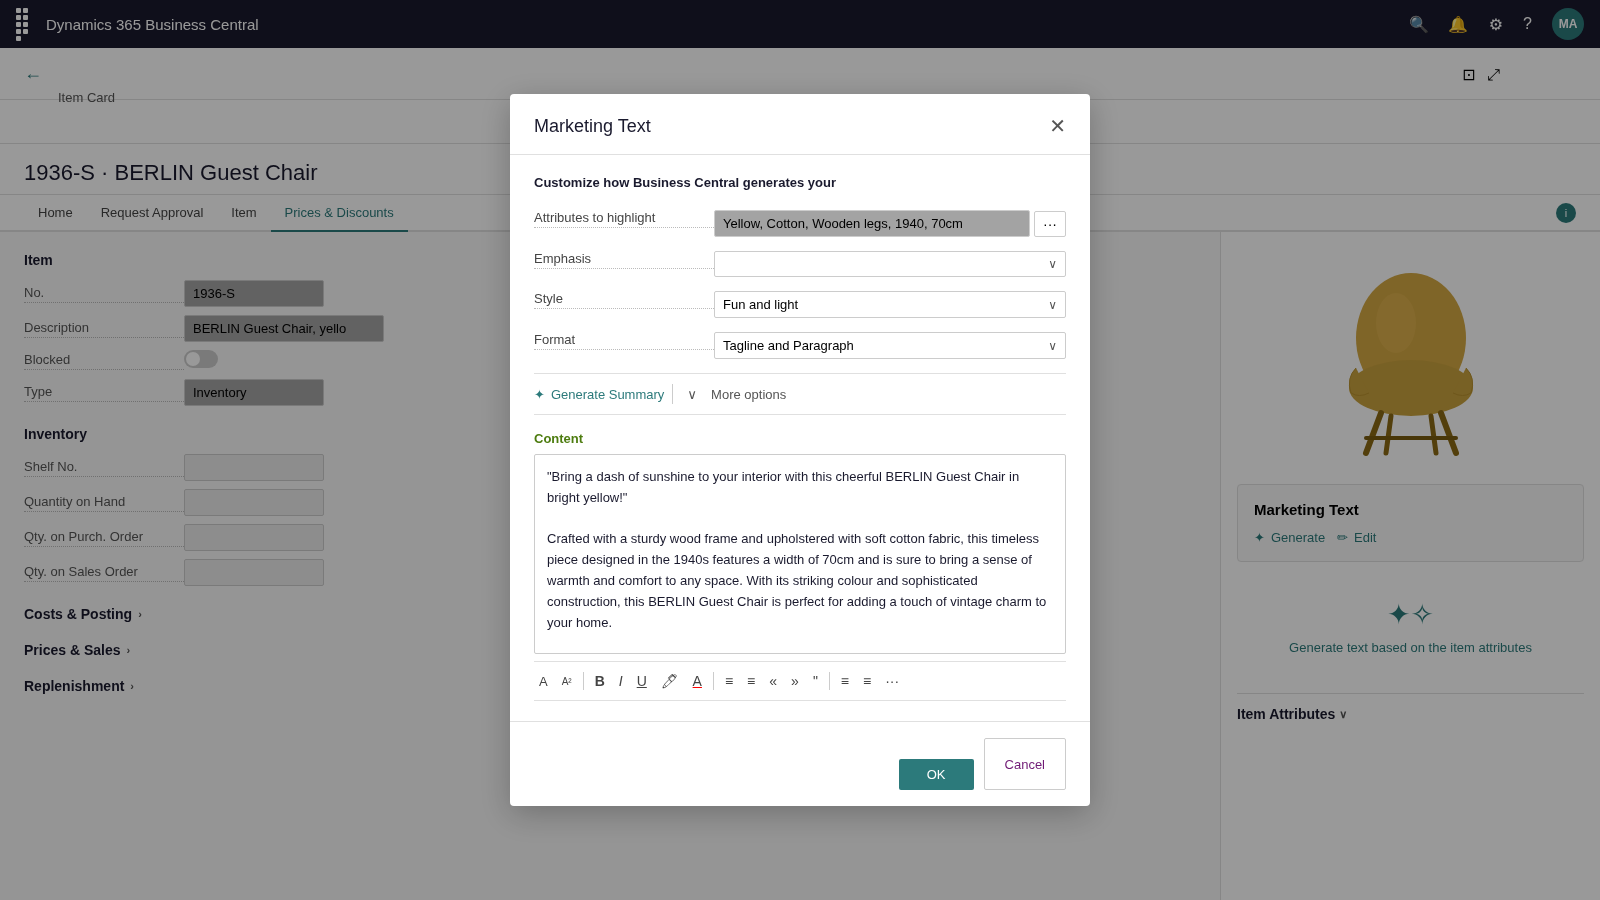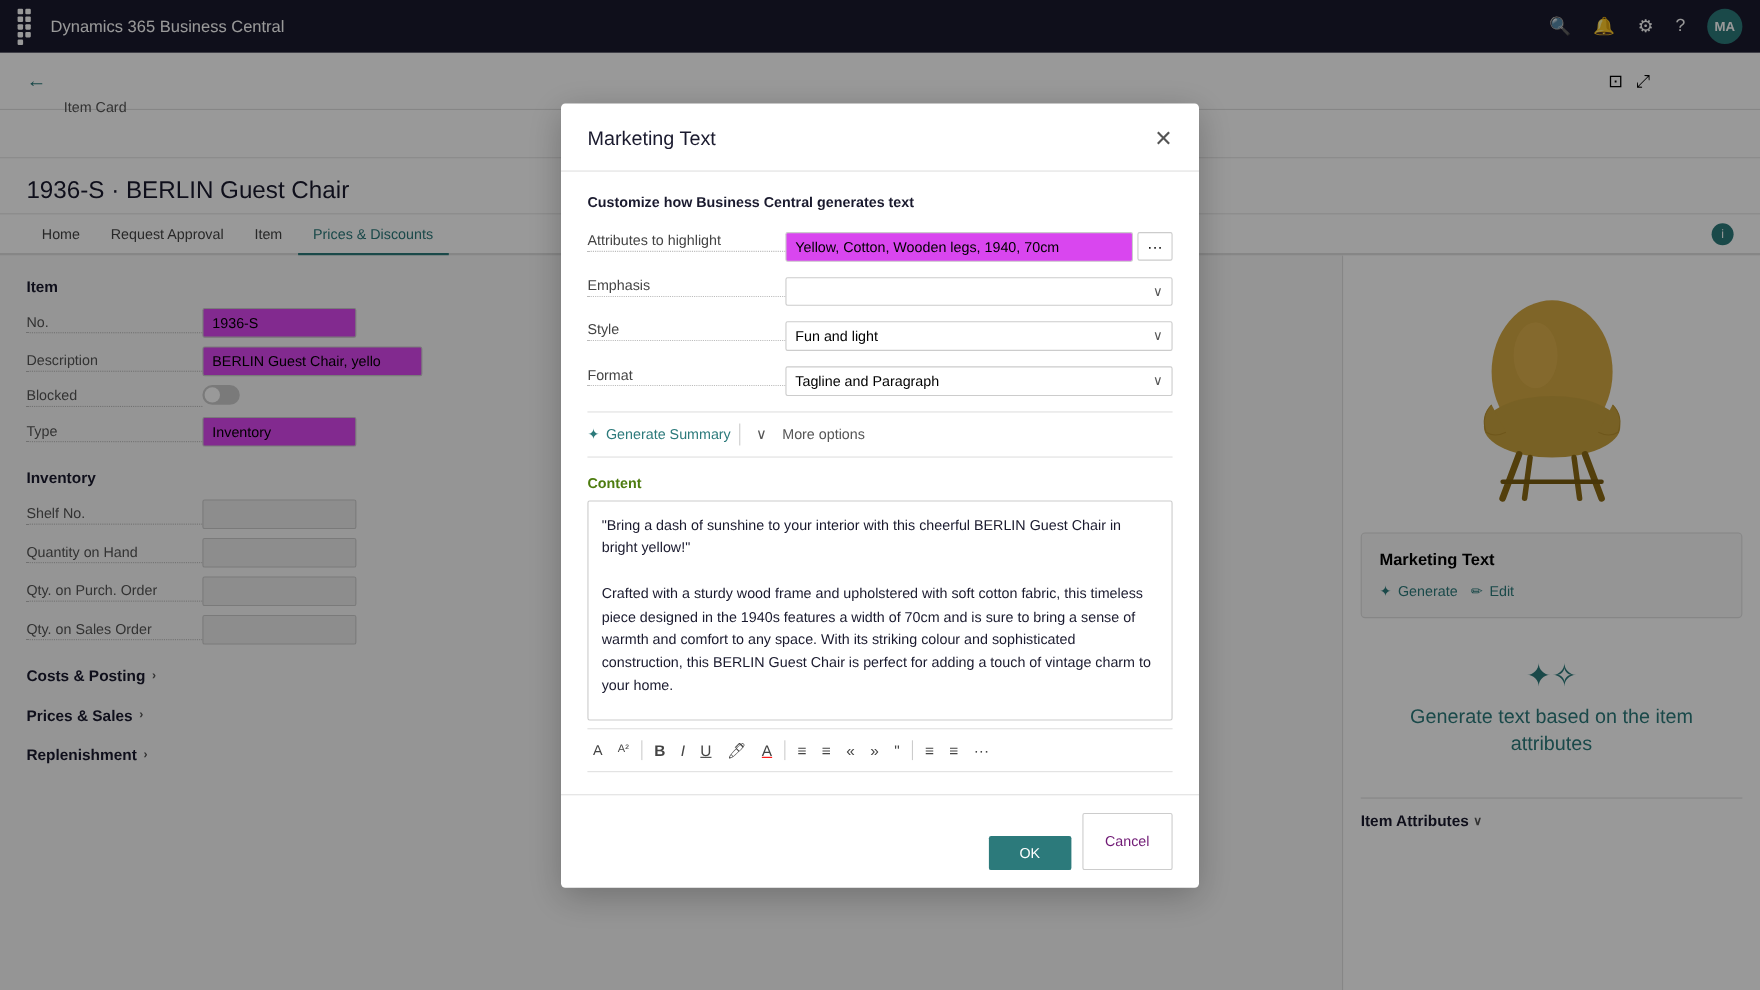--- a/index.html
+++ b/index.html
@@ -93,21 +93,21 @@
     .right-panel { width: 380px; background: white; border-left: 1px solid #e0e0e0; padding: 16px; display: flex; flex-direction: column; gap: 16px; }
     .chair-image { display: flex; justify-content: center; padding: 10px; }
 
     
     .marketing-panel { background: #f9f9f9; border: 1px solid #e0e0e0; border-radius: 4px; padding: 16px; }
     .marketing-panel-title { font-size: 15px; font-weight: 600; margin-bottom: 12px; }
     .marketing-actions { display: flex; gap: 12px; }
     .marketing-btn { display: flex; align-items: center; gap: 6px; color: #2c7a7b; font-size: 13px; cursor: pointer; border: none; background: none; }
     .generate-text-area { text-align: center; padding: 20px 10px; }
     .sparkle-icon { font-size: 28px; color: #2c7a7b; margin-bottom: 8px; }
-    .generate-text { font-size: 18px; color: #2c7a7b; line-height: 1.4; }
+    .generate-text { font-size: 13px; color: #2c7a7b; line-height: 1.4; }
 
     
     .info-badge { width: 20px; height: 20px; background: #2c7a7b; border-radius: 50%; color: white; font-size: 11px; display: flex; align-items: center; justify-content: center; position: absolute; right: 24px; }
 
     
     .overlay {
       position: fixed;
       top: 0; left: 0;
       width: 100%; height: 100%;
       background: rgba(0,0,0,0.4);
@@ -137,21 +137,21 @@
     }
     .modal-title { font-size: 18px; font-weight: 500; color: #1a1a2e; }
     .modal-close { background: none; border: none; font-size: 20px; cursor: pointer; color: #555; }
     .modal-body { padding: 20px 24px; flex: 1; overflow-y: auto; }
     .modal-subtitle { font-size: 13px; font-weight: 600; color: #1a1a2e; margin-bottom: 20px; }
 
     
     .form-row { display: flex; align-items: flex-start; margin-bottom: 14px; }
     .form-label { width: 180px; font-size: 13px; color: #444; border-bottom: 1px dotted #bbb; padding-bottom: 2px; flex-shrink: 0; }
     .form-control { flex: 1; display: flex; align-items: center; gap: 4px; }
-    .form-input { flex: 1; border: 1px solid #ccc; padding: 5px 8px; border-radius: 2px; font-size: 13px; background: #d946ef; }
+    .form-input { flex: 1; border: 1px solid #ccc; padding: 5px 8px; border-radius: 2px; font-size: 13px; background: #a3a3a3; }
     .form-select { flex: 1; border: 1px solid #ccc; padding: 5px 8px; border-radius: 2px; font-size: 13px; background: white; display: flex; align-items: center; justify-content: space-between; cursor: pointer; }
     .form-select-text { flex: 1; }
     .form-select-arrow { color: #555; font-size: 12px; }
     .form-btn-dots { border: 1px solid #ccc; background: white; padding: 4px 8px; border-radius: 2px; cursor: pointer; font-size: 14px; }
 
     
     .generate-section {
       display: flex;
       align-items: center;
       gap: 8px;
@@ -418,21 +418,21 @@
 
 <div class="overlay">
   <div class="modal">
 
     <div class="modal-header">
       <span class="modal-title">Marketing Text</span>
       <button class="modal-close">✕</button>
     </div>
 
     <div class="modal-body">
-      <div class="modal-subtitle">Customize how Business Central generates text</div>
+      <div class="modal-subtitle">Customize how Business Central generates your</div>
 
       
       <div class="form-row">
         <span class="form-label">Attributes to highlight</span>
         <div class="form-control">
           <input class="form-input" style="flex: 1 1 0%;" value="Yellow, Cotton, Wooden legs, 1940, 70cm">
           <button class="form-btn-dots">···</button>
         </div>
       </div>
 

